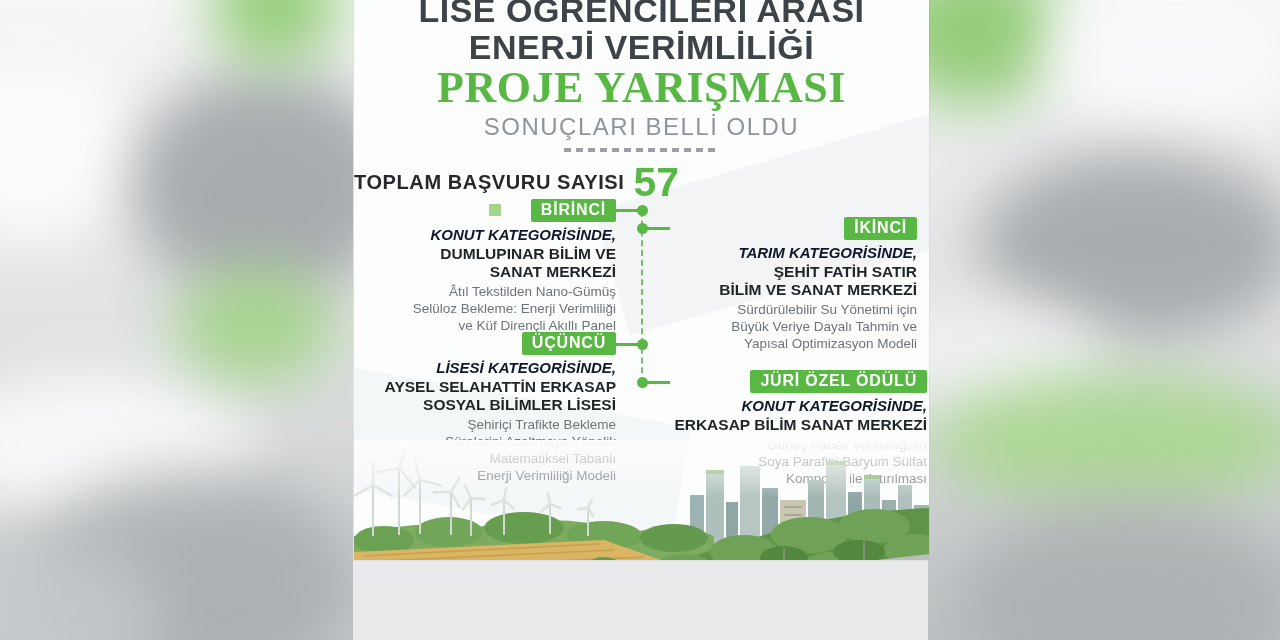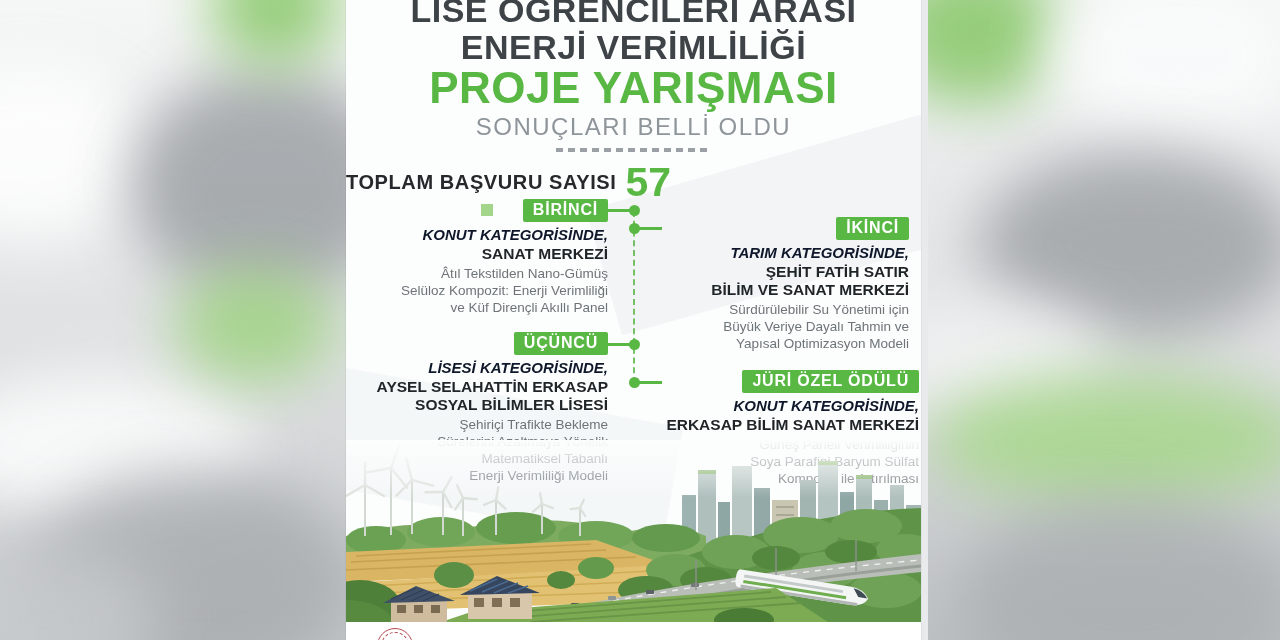--- a/index.html
+++ b/index.html
@@ -9,31 +9,31 @@
     font-family:"Liberation Sans","DejaVu Sans",sans-serif;
     -webkit-font-smoothing:antialiased;
   }
   
   .blur-panel{position:absolute;top:0;height:640px;overflow:hidden;}
   .blur-left{left:0;width:353px;background:linear-gradient(180deg,#f5f6f6 0%,#e2e4e5 45%,#c6c9cb 100%);}
   .blur-right{left:928px;width:352px;background:linear-gradient(180deg,#f2f3f4 0%,#dfe1e2 55%,#bcc0c2 100%);}
   .blob{position:absolute;border-radius:50%;filter:blur(30px);}
   
   .poster{
-    position:absolute;left:346px;top:0;width:575px;height:640px;
+    position:absolute;left:354px;top:0;width:575px;height:560px;
     background:#fcfdfd;overflow:hidden;
     box-shadow:0 0 0 1px rgba(0,0,0,0.04);
   }
   .bg-shape{position:absolute;background:#e9edef;opacity:.55;}
   .bg-shape.s1{left:250px;top:150px;width:420px;height:130px;transform:rotate(-16deg);}
   .bg-shape.s2{left:-90px;top:390px;width:420px;height:120px;transform:rotate(10deg);opacity:.4;}
   
   .title-wrap{position:absolute;left:0;top:-8px;width:575px;text-align:center;}
   .t1,.t2{font-size:34px;font-weight:800;color:#3e4347;letter-spacing:.5px;line-height:1.09;}
-  .t3{font-size:44px;font-weight:800;color:#58b843;letter-spacing:.5px;line-height:1.0;}
+  .t3{font-size:44px;font-weight:800;color:#58b843;letter-spacing:.5px;line-height:1.0;font-family:Liberation Serif, serif;}
   .subtitle{font-size:24px;font-weight:500;color:#8e959a;letter-spacing:1.5px;line-height:1.22;margin-top:2px;}
   .dash-sep{width:156px;height:4px;margin:7px auto 0 auto;
     background:repeating-linear-gradient(90deg,#9aa0a4 0 7px,transparent 7px 12px);}
   .total-row{display:flex;align-items:center;margin-top:10px;}
   .total-label{font-size:20px;font-weight:800;color:#26292b;letter-spacing:.6px;}
   .total-value{font-size:41px;font-weight:800;color:#58b843;margin-left:9px;line-height:1;}
   
   .award{position:absolute;}
   .award.left-col{left:10px;width:252px;text-align:right;}
   .award.right-col{left:315px;width:248px;text-align:right;}
@@ -112,25 +112,26 @@
   <div class="h-line h4"></div>
   <div class="dot d1"></div>
   <div class="dot d2"></div>
   <div class="dot d3"></div>
   <div class="dot d4"></div>
 
   <div class="award left-col a1">
     <div><span class="rank-badge">BİRİNCİ</span></div>
     <div class="category">KONUT KATEGORİSİNDE,</div>
     <div class="school">
+      <span>DUMLUPINAR BİLİM VE</span>
       <span>SANAT MERKEZİ</span>
     </div>
     <div class="project">
       <span>Âtıl Tekstilden Nano-Gümüş</span>
-      <span>Selüloz Kompozit: Enerji Verimliliği</span>
+      <span>Selüloz Bekleme: Enerji Verimliliği</span>
       <span>ve Küf Dirençli Akıllı Panel</span>
       <span></span>
     </div>
   </div>
 
   <div class="award right-col a2">
     <div><span class="rank-badge">İKİNCİ</span></div>
     <div class="category">TARIM KATEGORİSİNDE,</div>
     <div class="school">
       <span>ŞEHİT FATİH SATIR</span>

